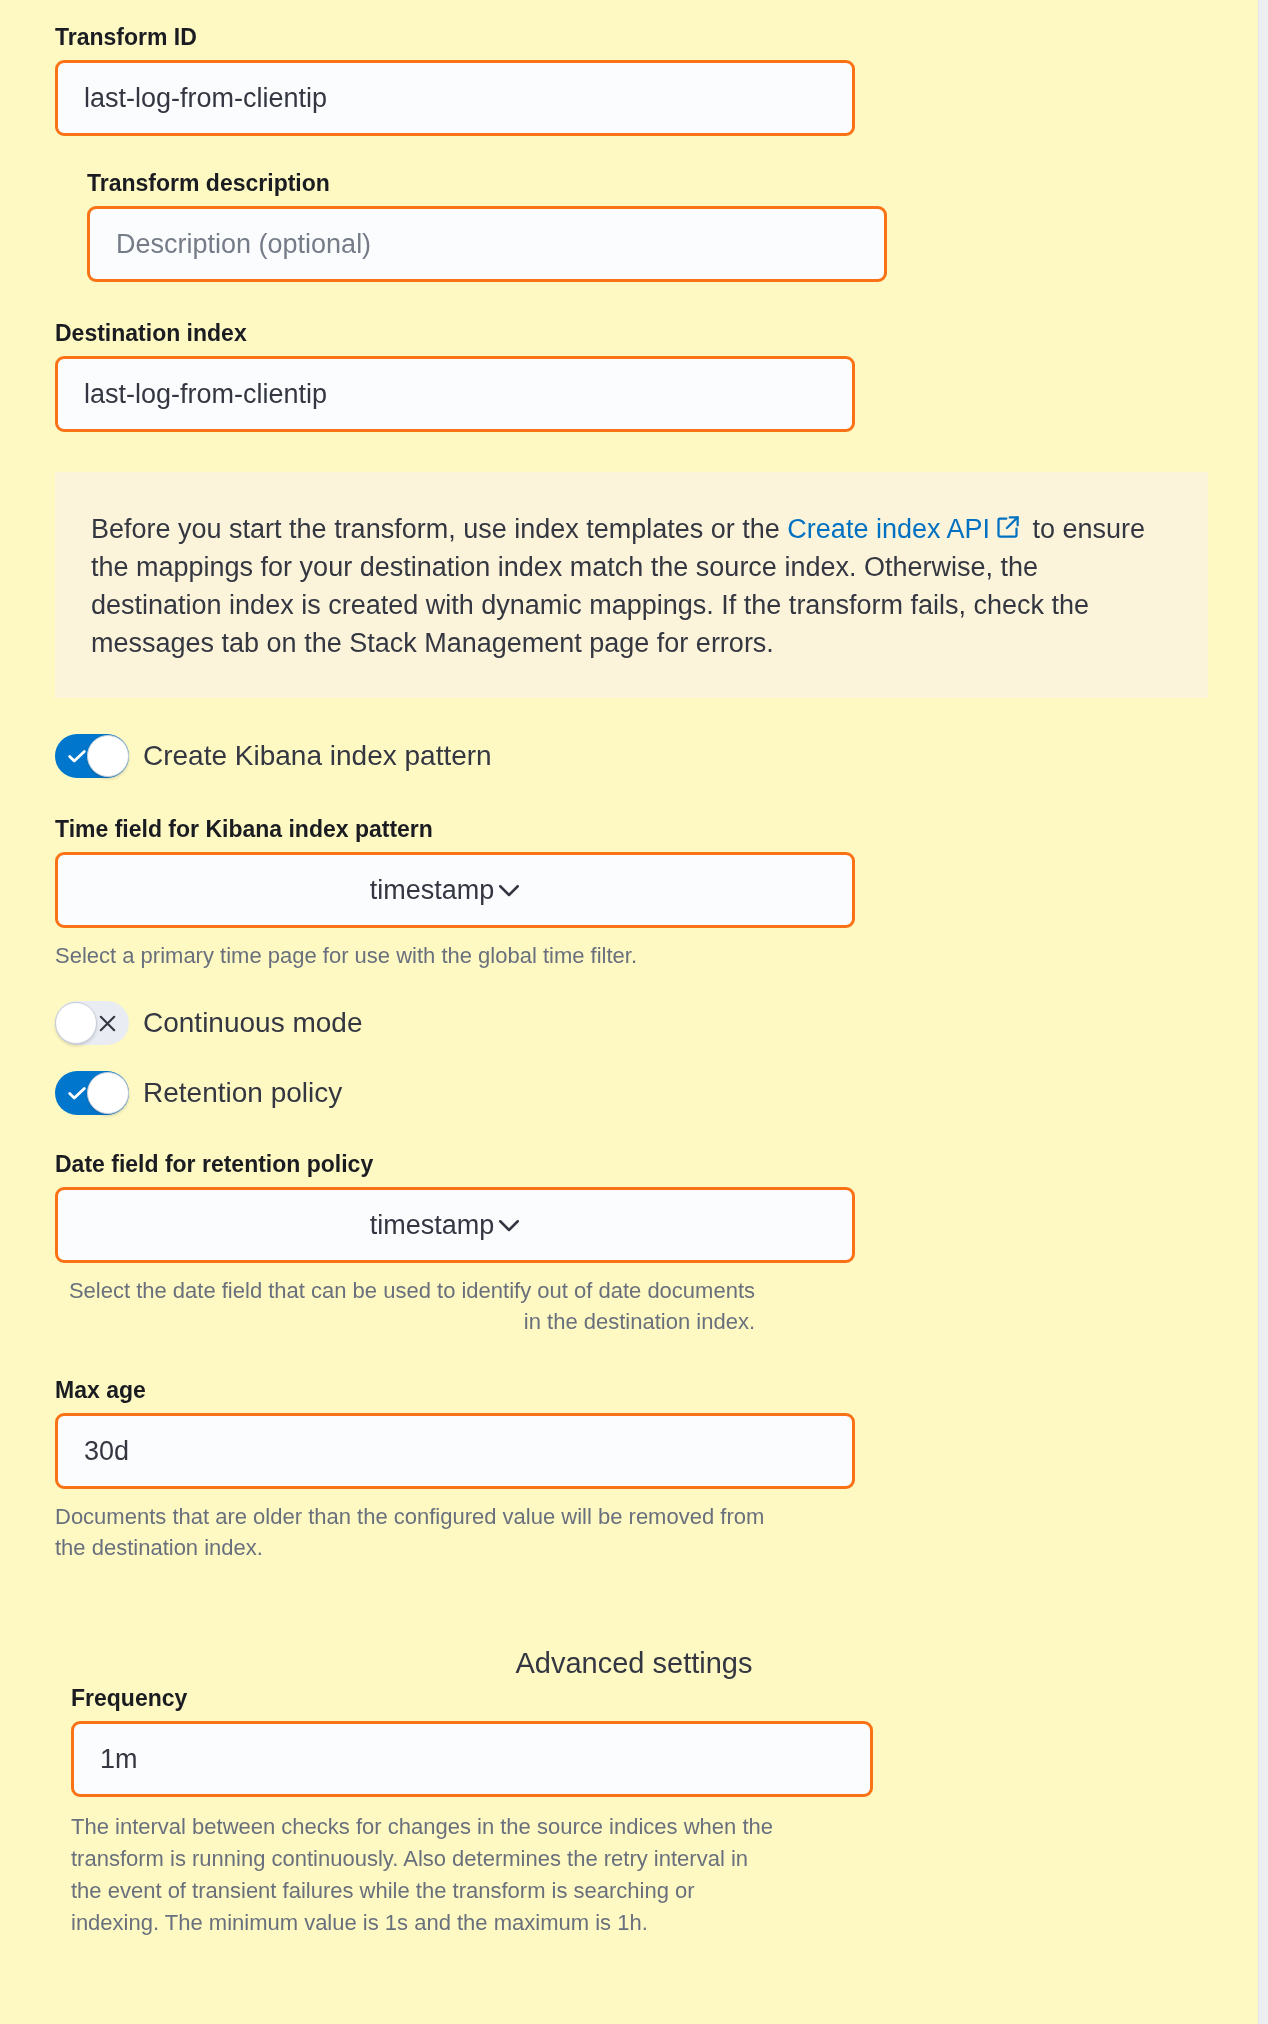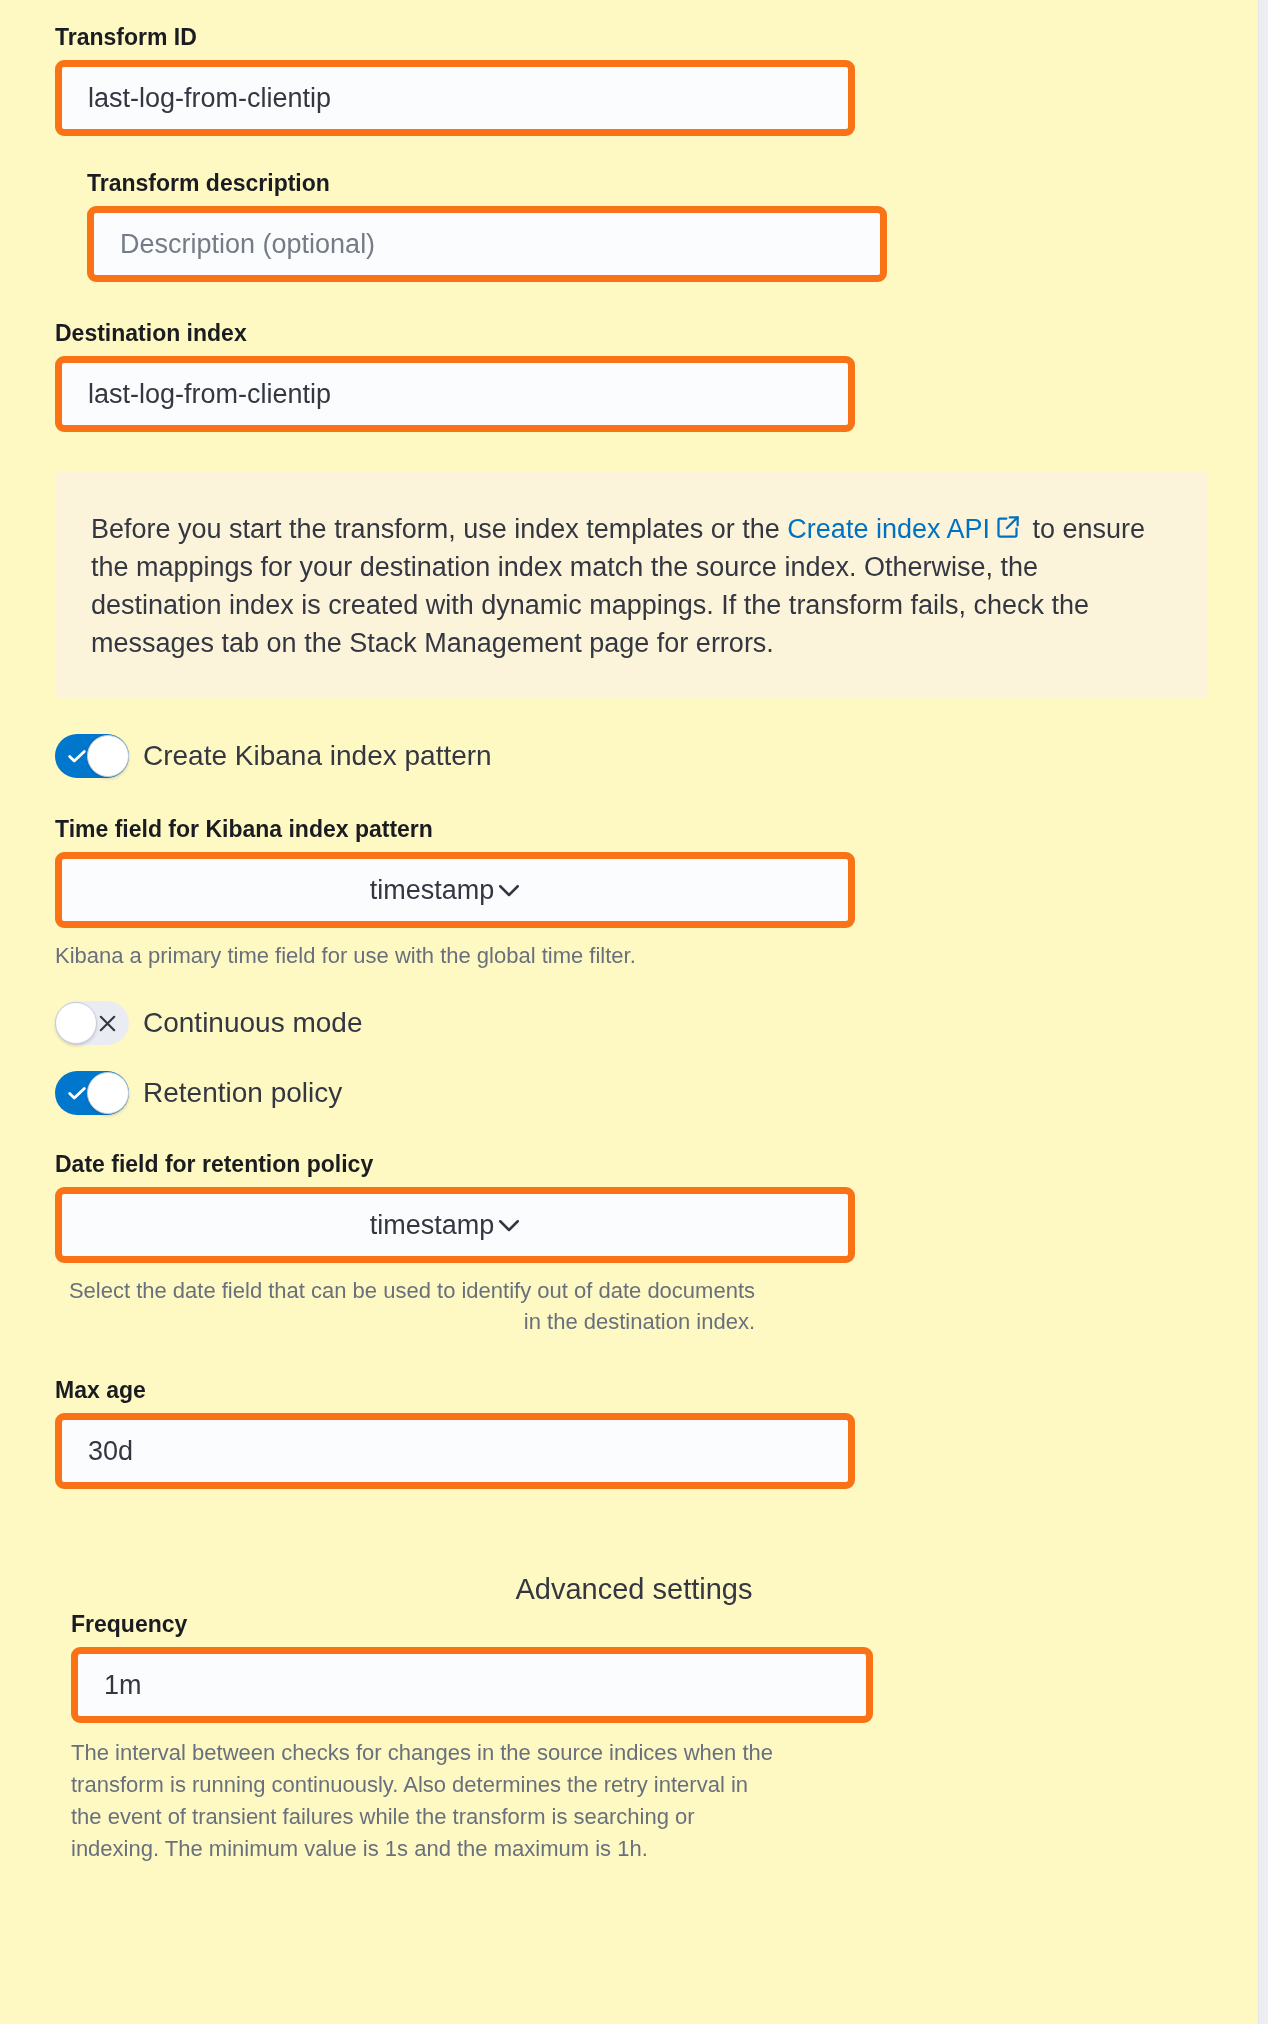--- a/index.html
+++ b/index.html
@@ -27,21 +27,21 @@
     font-size: 23px;
     font-weight: 700;
     color: #1a1c21;
     line-height: 30px;
     margin-bottom: 8px;
   }
   .text-input, .select-box {
     width: 800px;
     height: 76px;
     background: #fbfcfe;
-    border: 7px solid #f97316;
+    border: 3px solid #f97316;
     border-radius: 9px;
     font-family: "Liberation Sans", "DejaVu Sans", sans-serif;
     font-size: 27px;
     color: #343741;
     padding: 0 26px;
     outline: none;
   }
   .text-input::placeholder { color: #757c87; opacity: 1; }
   .select-box {
     display: flex;
@@ -182,21 +182,21 @@
     </div>
 
     <div class="field" style="margin-top:36px; margin-bottom:0;">
       <label class="form-label">Time field for Kibana index pattern</label>
       <div class="select-box" role="combobox">
         <span>timestamp</span>
         <svg width="30" height="30" viewBox="0 0 24 24" fill="none" stroke="#343741" stroke-width="2" stroke-linecap="round" stroke-linejoin="round">
             <path d="M5 9l7 7 7-7"></path>
           </svg>
       </div>
-      <p class="help-text">Kibana a primary time field for use with the global time filter.</p>
+      <p class="help-text">Select a primary time page for use with the global time filter.</p>
     </div>
 
     <div class="switch-row" style="margin-top:30px;">
       <div class="switch off">
         <div class="knob"></div>
         <svg class="glyph" width="23" height="23" viewBox="0 0 24 24" fill="none" stroke="#343741" stroke-width="2.2" stroke-linecap="round">
             <path d="M5 5l14 14M19 5L5 19"></path>
           </svg>
       </div>
       <span class="switch-label">Continuous mode</span>
@@ -219,20 +219,21 @@
         <svg width="30" height="30" viewBox="0 0 24 24" fill="none" stroke="#343741" stroke-width="2" stroke-linecap="round" stroke-linejoin="round">
             <path d="M5 9l7 7 7-7"></path>
           </svg>
       </div>
       <p class="help-text" style="max-width:700px;text-align:right;">Select the date field that can be used to identify out of date documents in the destination index.</p>
     </div>
 
     <div class="field" style="margin-top:38px; margin-bottom:0;">
       <label class="form-label">Max age</label>
       <input class="text-input" type="text" value="30d" style="">
+      <p class="help-text">Documents that are older than the configured value will be removed from the destination index.</p>
     </div>
 
     <div class="accordion-header">
       <svg width="32" height="32" viewBox="0 0 24 24" fill="none" stroke="#343741" stroke-width="2" stroke-linecap="round" stroke-linejoin="round">
           <path d="M5.5 9.5l6.5 6 6.5-6"></path>
         </svg>
       <span class="acc-label">Advanced settings</span>
     </div>
 
     <div class="advanced-body">

